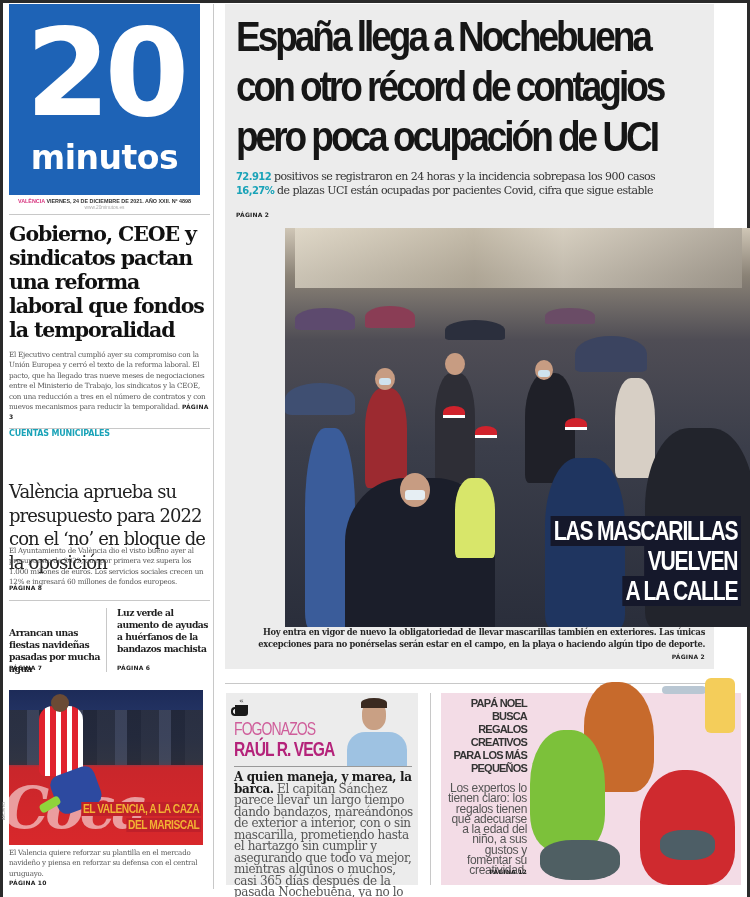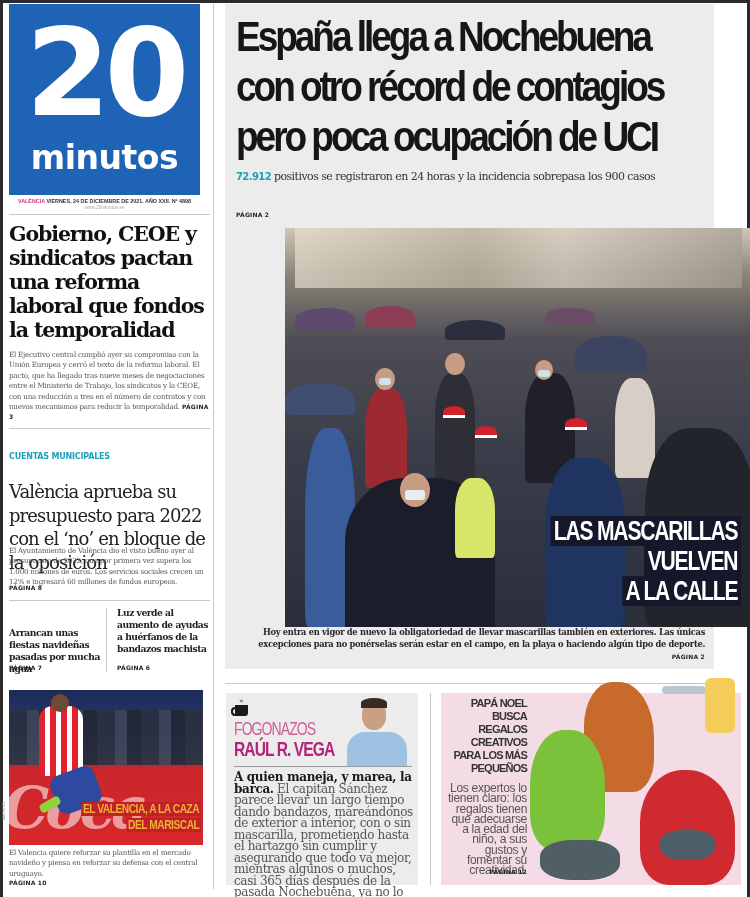--- a/index.html
+++ b/index.html
@@ -45,21 +45,21 @@
     font-family: "DejaVu Serif", serif; font-size: 7.1px; line-height: 10.4px;
     color: #555; letter-spacing: -0.2px;
   }
   .pg {
     font-family: "DejaVu Sans", sans-serif; font-weight: bold; font-size: 6px;
     color: #222; letter-spacing: 0.2px;
   }
   .lead-body { position: absolute; left: 9px; top: 350px; width: 200px; }
 
   .kicker {
-    position: absolute; left: 9px; top: 452px;
+    position: absolute; left: 9px; top: 429px;
     font-family: "DejaVu Sans", sans-serif; font-weight: bold; font-size: 8px;
     color: #1aa3b8; letter-spacing: -0.2px;
   }
   .val-head {
     position: absolute; left: 9px; top: 451px; width: 205px;
     font-family: "DejaVu Serif", serif; font-size: 18px; line-height: 23.5px;
     letter-spacing: -0.9px; color: #222; margin-top: 29px;
   }
   .val-body { position: absolute; left: 9px; top: 546px; width: 200px; }
   .val-pg { position: absolute; left: 9px; top: 584px; }
@@ -257,20 +257,21 @@
 <div class="vr" style="left:213px; top:4px; height:885px;"></div>
 
 <div class="main-box"></div>
 <div class="main-head">
   <div>España llega a Nochebuena</div>
   <div>con otro récord de contagios</div>
   <div>pero poca ocupación de UCI</div>
 </div>
 <div class="stats">
   <div><span class="n">72.912</span><span> positivos se registraron en 24 horas y la incidencia sobrepasa los 900 casos</span></div>
+  <div><span class="n">16,27%</span><span> de plazas UCI están ocupadas por pacientes Covid, cifra que sigue estable</span></div>
 </div>
 <div class="main-pg pg">PÁGINA 2</div>
 
 <div class="photo">
   <div class="street"></div>
 
   <div class="umb" style="left:10px; top:80px; width:60px; height:22px; background:#5d4a6e;"></div>
   <div class="umb" style="left:80px; top:78px; width:50px; height:22px; background:#8a3d55;"></div>
   <div class="umb" style="left:0px; top:155px; width:70px; height:32px; background:#3f4f72;"></div>
   <div class="umb" style="left:160px; top:92px; width:60px; height:20px; background:#2b2f3d;"></div>

